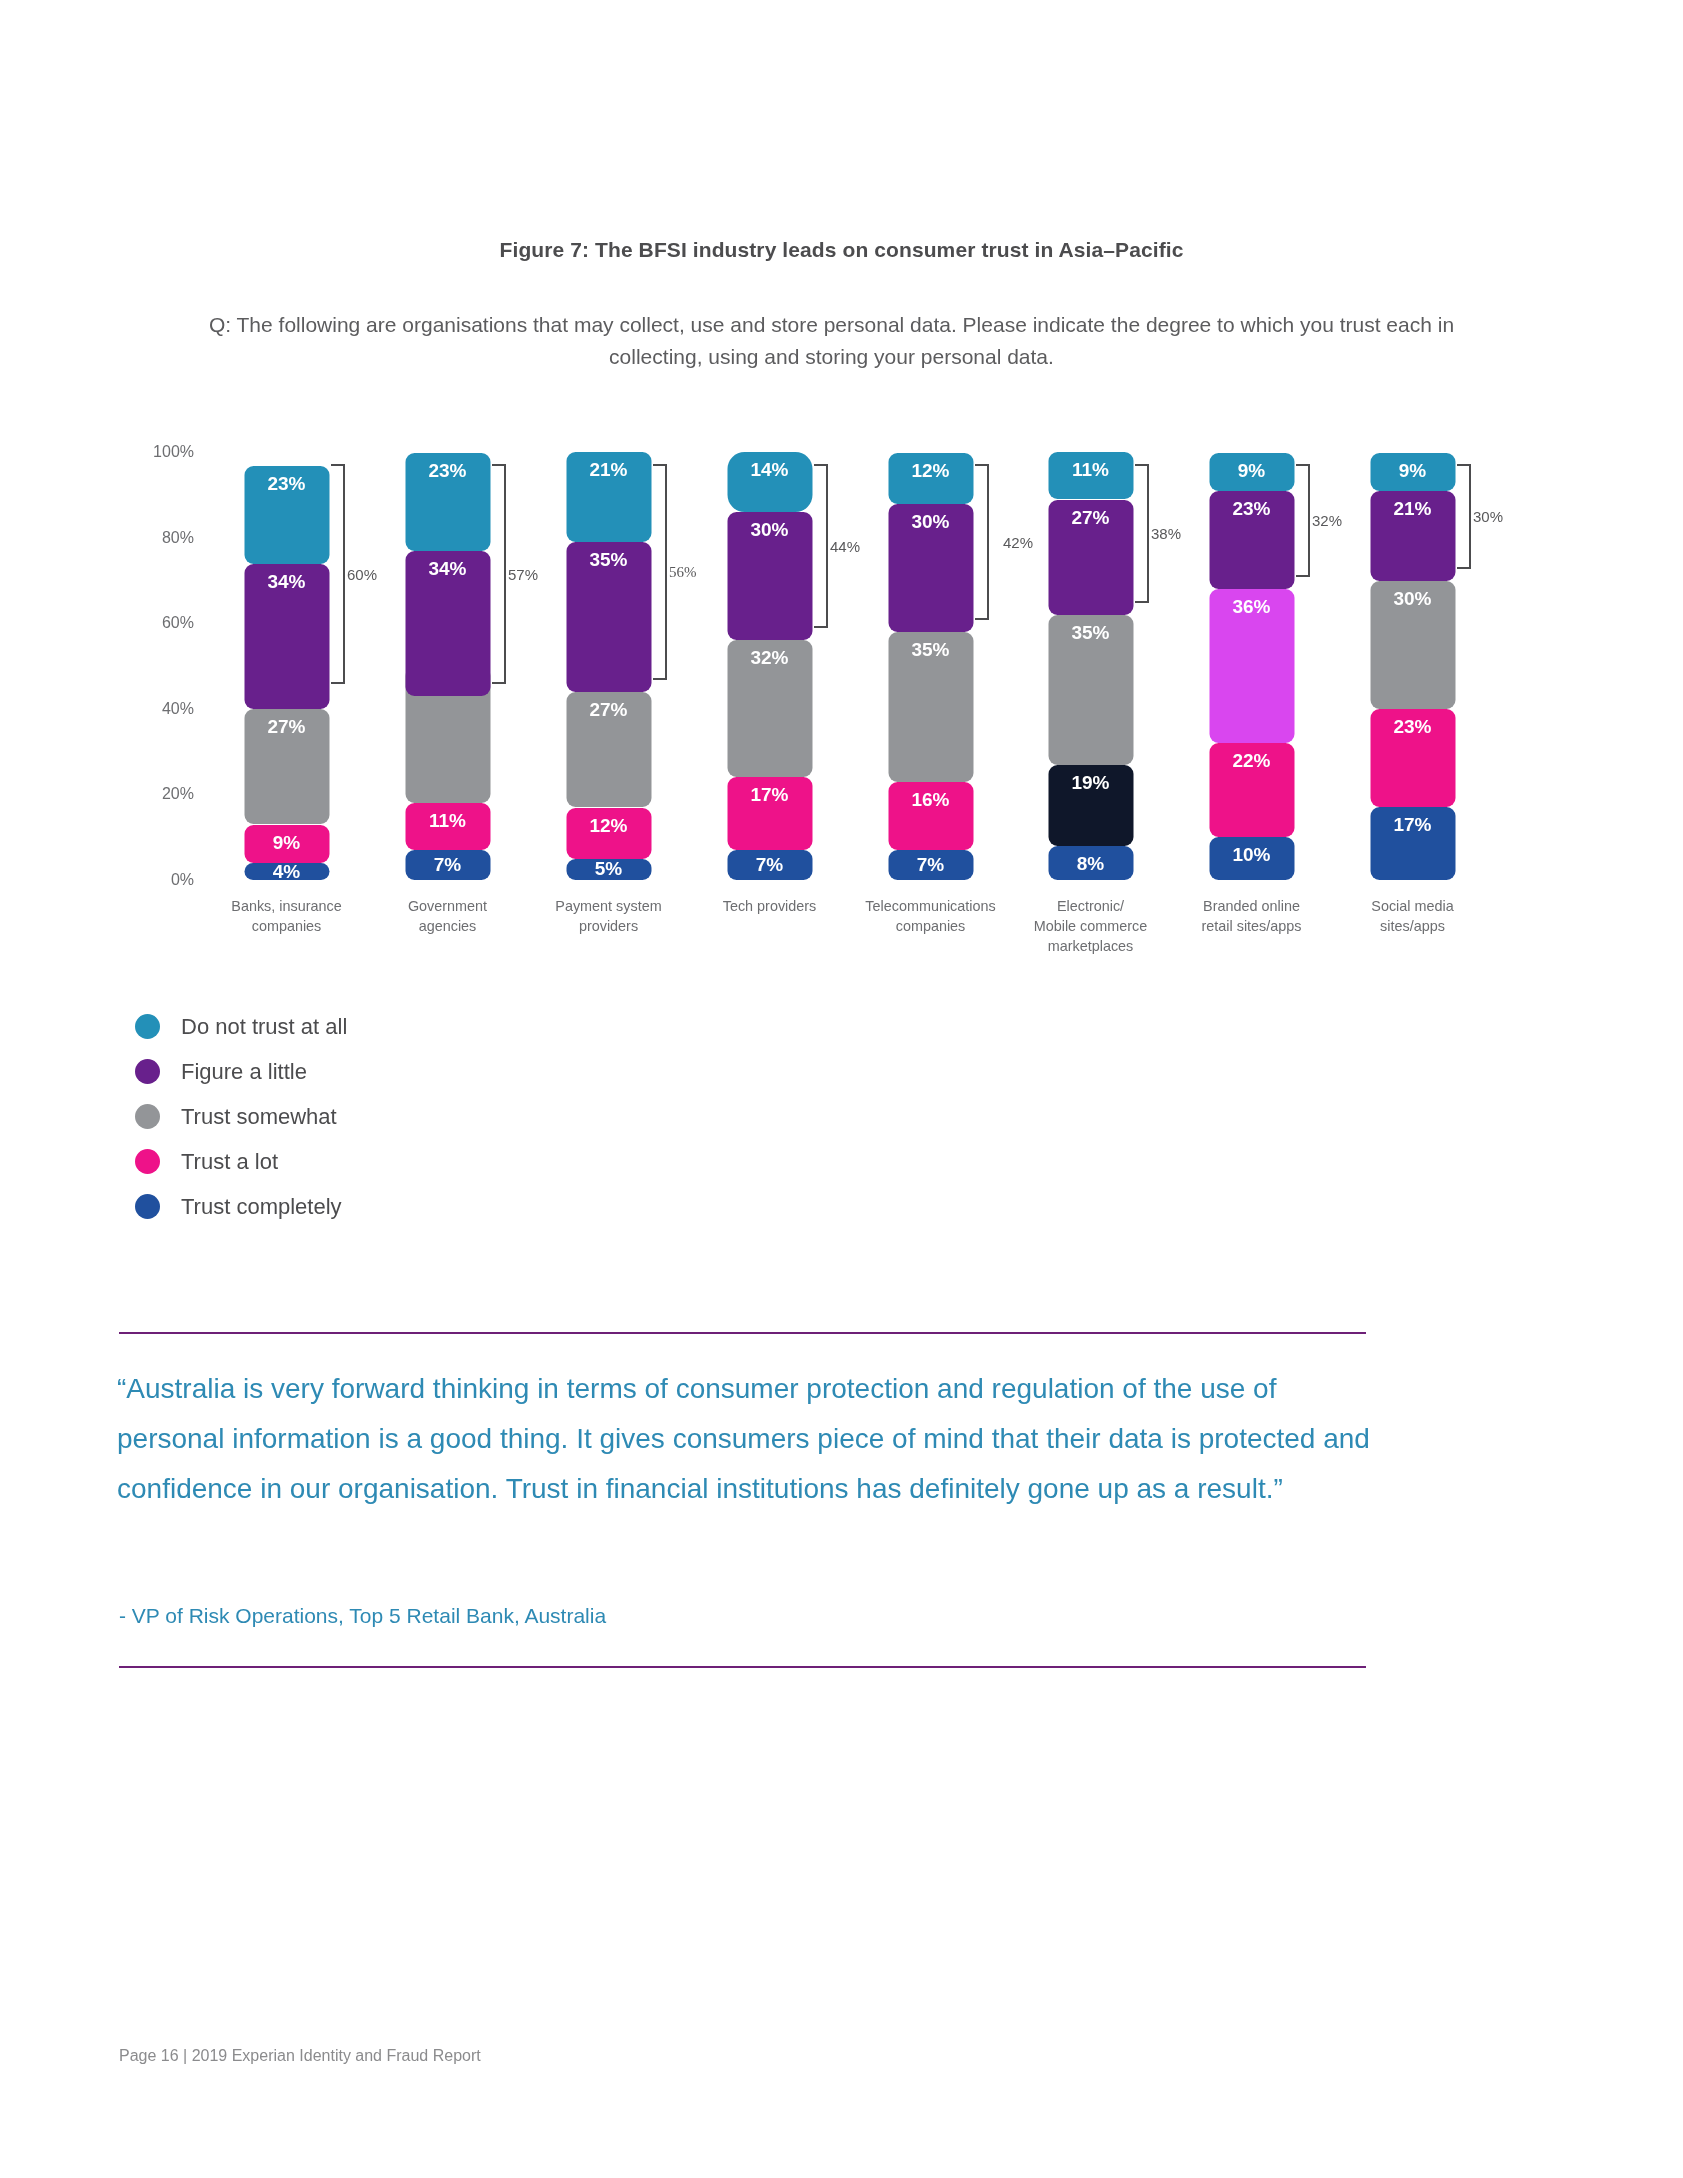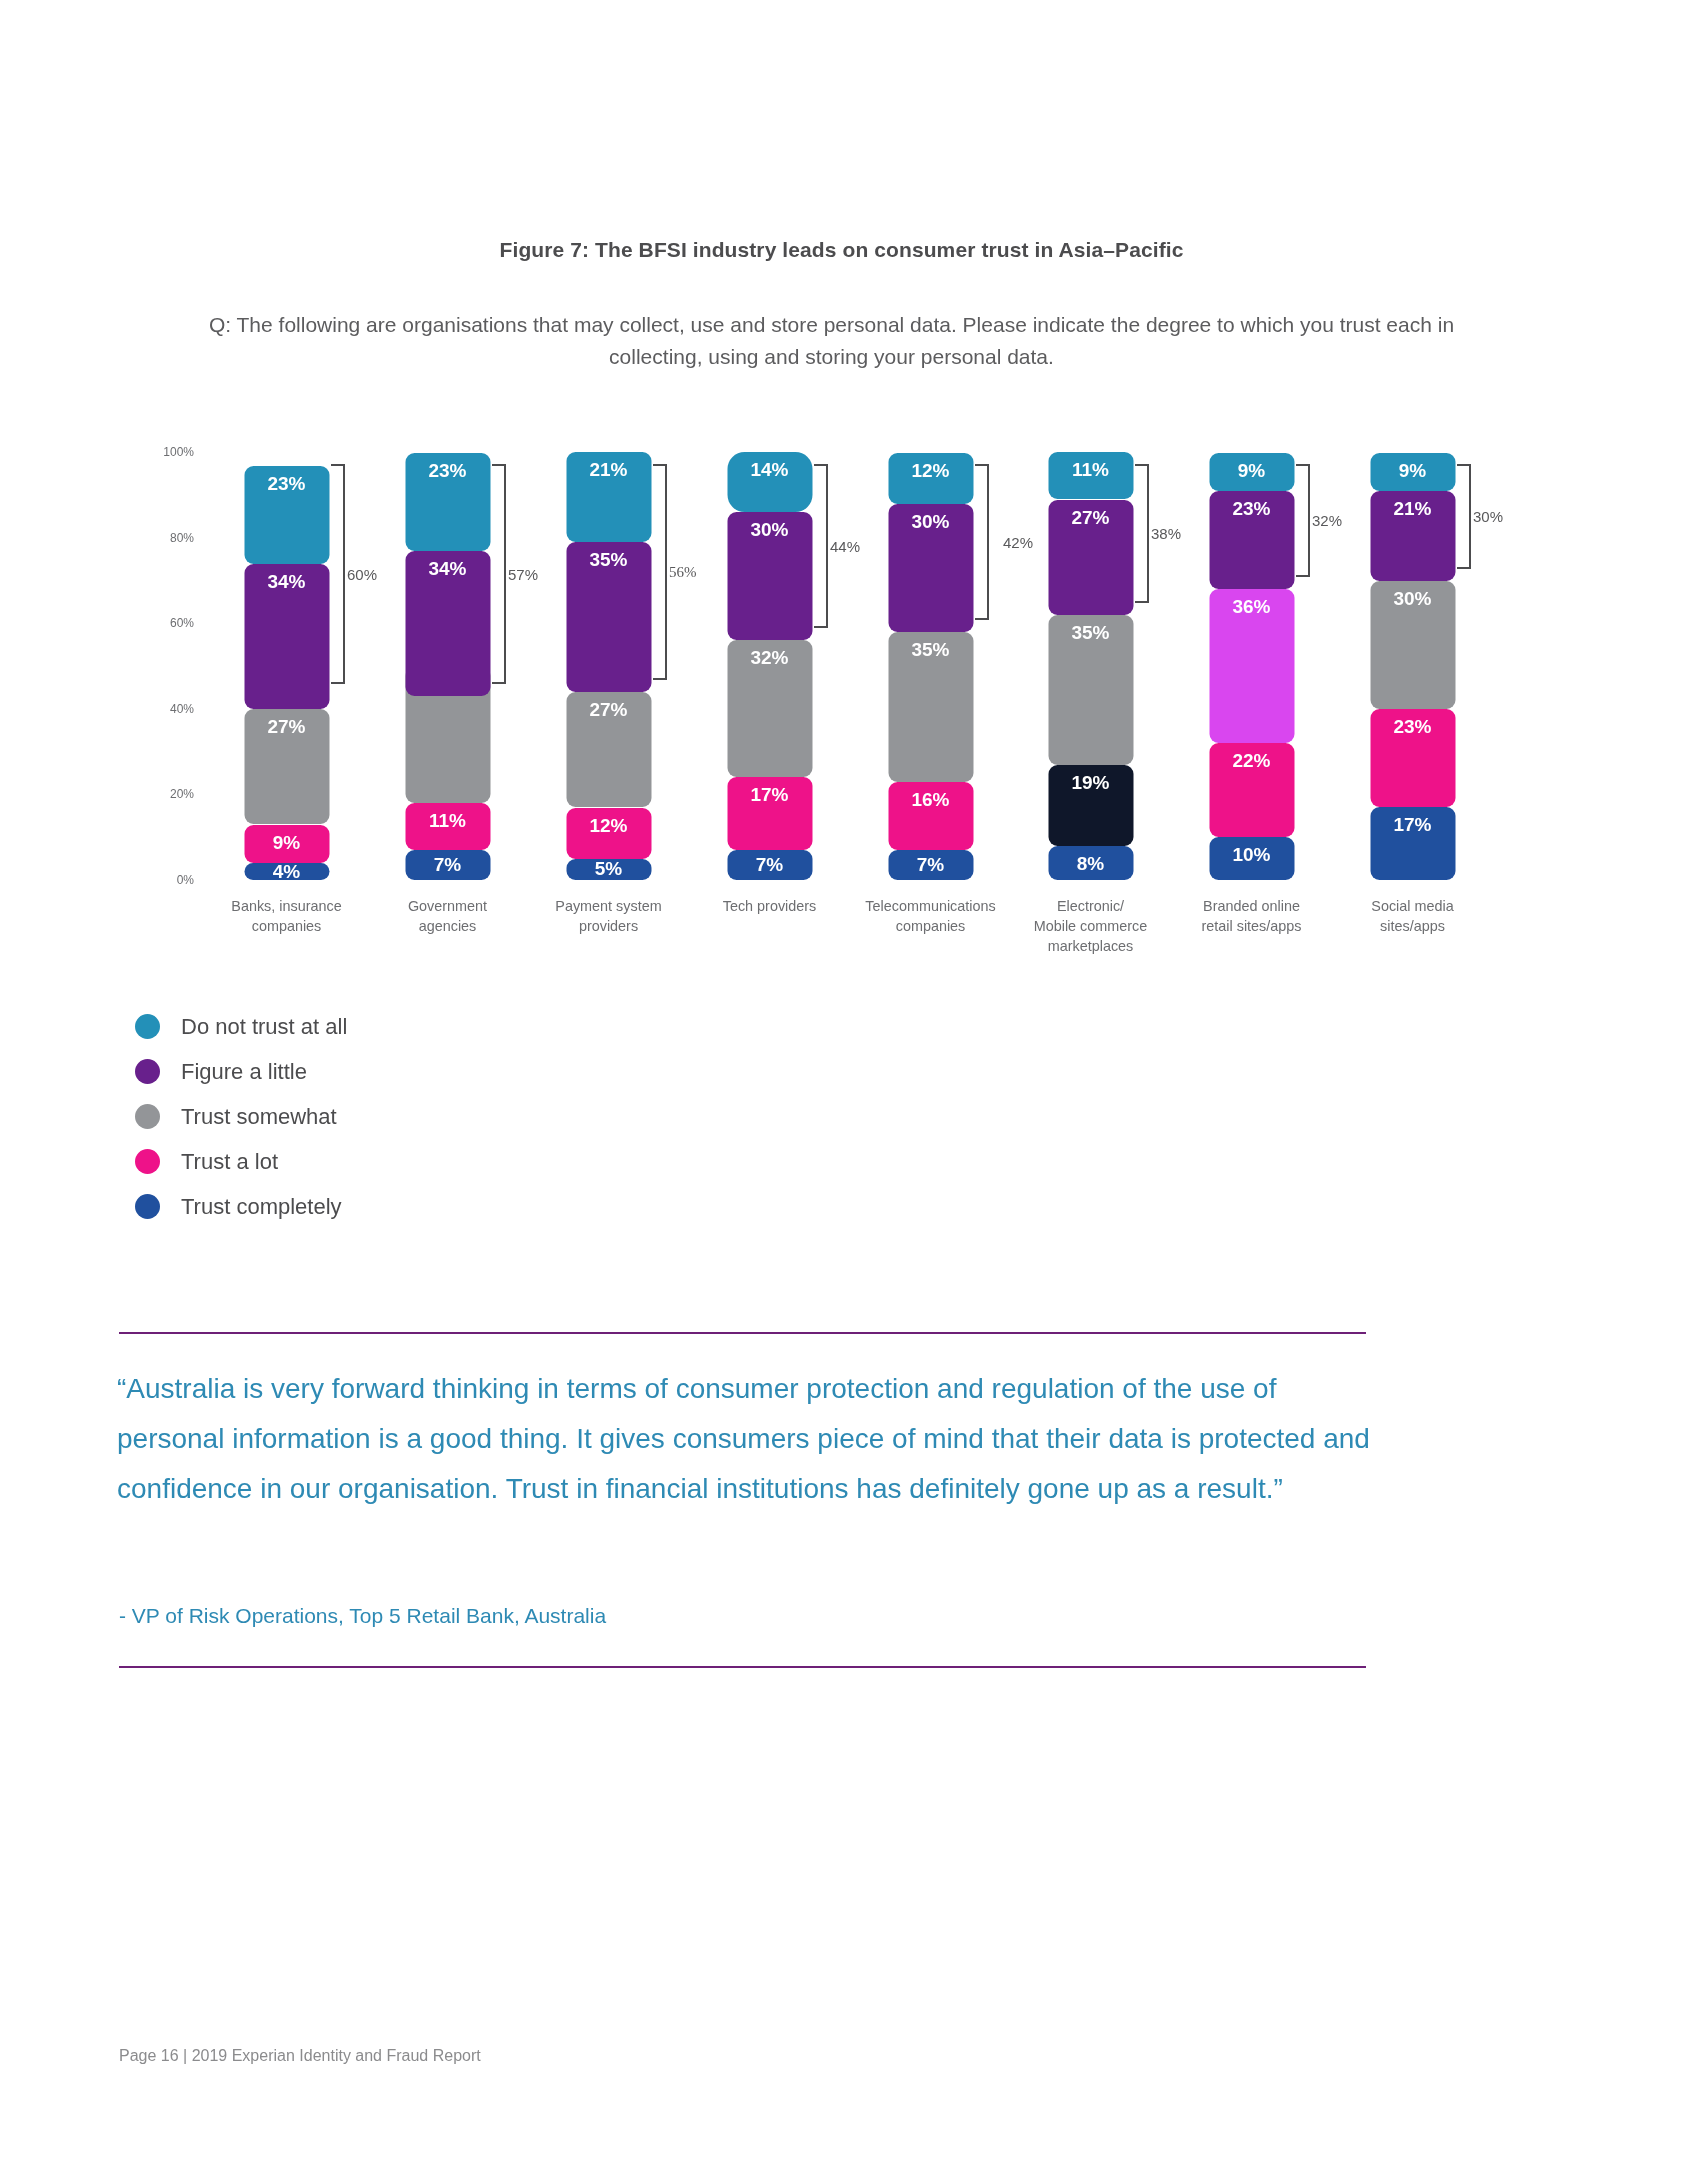--- a/index.html
+++ b/index.html
@@ -61,21 +61,21 @@
   .yaxis {
     position: absolute;
     left: 109px;
     top: 16px;
     width: 85px;
     height: 428px;
   }
   .ytick {
     position: absolute;
     right: 0;
-    font-size: 12px;
+    font-size: 16px;
     color: #6d6e71;
     text-align: right;
     transform: translateY(-50%);
     white-space: nowrap;
   }
 
   .bar-group {
     position: absolute;
     top: 0;
     height: 428px;

